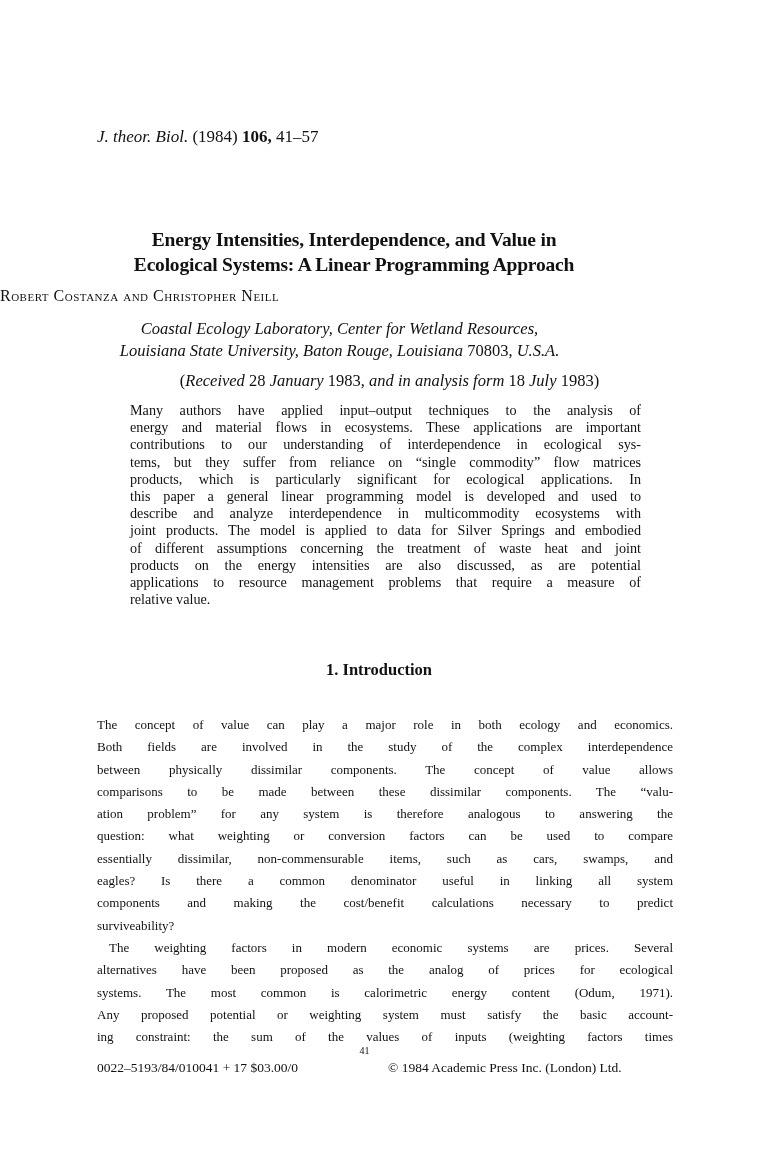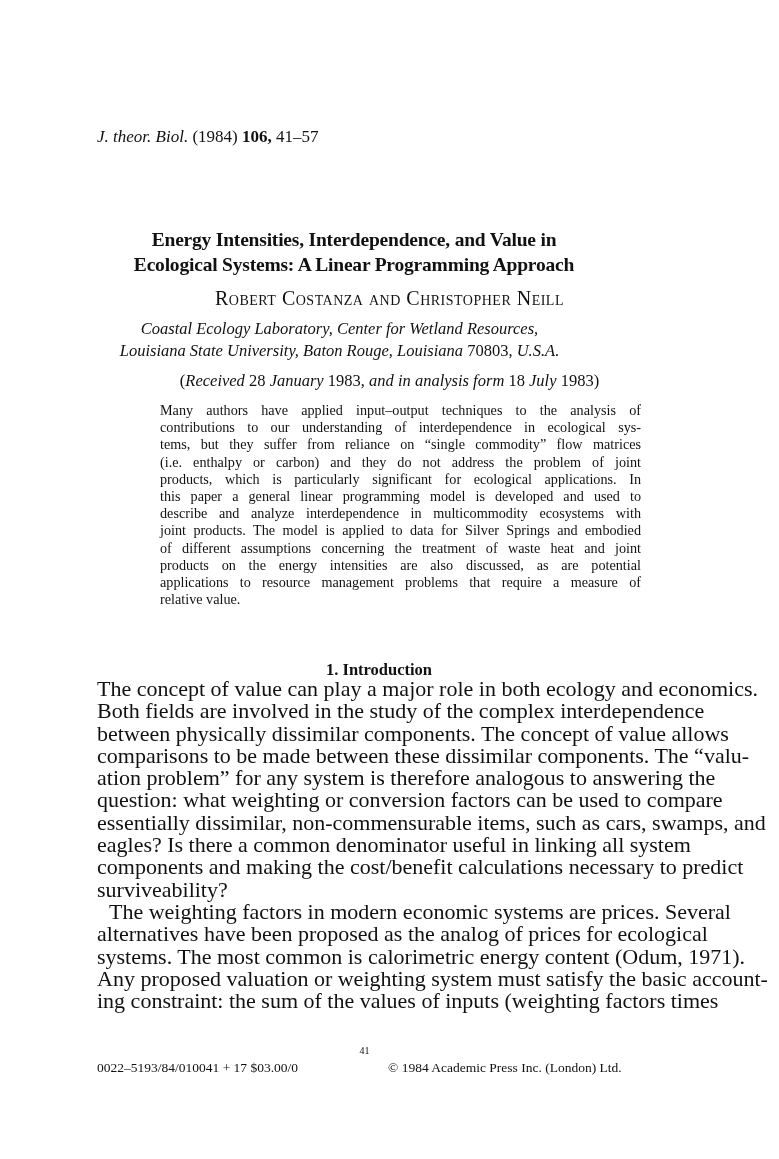--- a/index.html
+++ b/index.html
@@ -5,34 +5,34 @@
   html, body { margin: 0; padding: 0; background: #ffffff; }
   body { width: 779px; height: 1159px; position: relative; overflow: hidden;
          font-family: "Liberation Serif", "DejaVu Serif", serif; color: #111; }
   .abs { position: absolute; }
   .citation { left: 97px; top: 127px; font-size: 17px; white-space: nowrap; }
   .citation i { font-style: italic; margin-top: 18px; }
   .citation b { font-weight: bold; }
   .title { left: 0; width: 708px; top: 215px; text-align: center; font-weight: bold;
            font-size: 19.5px; line-height: 25px; letter-spacing: -0.2px; margin-top: 12px; }
   .title div { white-space: nowrap; }
-  .authors { left: 0; width: 779px; top: 287px; text-align: center; font-size: 20px;
+  .authors { left: 0; width: 779px; top: 287px; text-align: left; font-size: 16px;
              font-variant: small-caps; letter-spacing: 0.5px; }
   .affil { left: 0; width: 679px; top: 318px; text-align: center; font-size: 16.5px;
            line-height: 22px; font-style: italic; }
   .affil .up { font-style: normal; margin-top: 48px; }
   .received { left: 0; width: 779px; top: 371px; text-align: center; font-size: 16.5px; }
   .received i { font-style: italic; }
   .abstract { left: 130px; width: 511px; top: 402px; font-size: 14.2px; line-height: 17.2px; }
   .heading { left: 0; width: 758px; top: 660px; text-align: center; font-weight: bold; font-size: 16.5px; }
-  .body { left: 97px; width: 576px; top: 678px; font-size: 22px; line-height: 22.3px; }
+  .body { left: 97px; width: 576px; top: 714px; font-size: 13px; line-height: 22.3px; }
   .line { white-space: nowrap; text-align: justify; text-align-last: justify; display: block; height: inherit; }
   .line.last { text-align-last: left; font-family: Liberation Serif, serif; }
   .line.indent { padding-left: 12px; }
-  .abstract .line { height: 17.2px; margin-left: 30px; }
+  .abstract .line { height: 17.2px; }
   .body .line { height: 22.3px; }
   .pagenum { left: 0; width: 729px; top: 1045px; text-align: center; font-size: 10px; }
   .footer-left { left: 97px; top: 1060px; font-size: 13.5px; white-space: nowrap; }
   .footer-right { left: 388px; top: 1060px; font-size: 13.5px; white-space: nowrap; }
 </style>
 </head>
 <body>
 
 <div class="abs citation">
   <i>J. theor. Biol.</i>
@@ -50,23 +50,23 @@
 
 <div class="abs affil">
   <div>Coastal Ecology Laboratory, Center for Wetland Resources,</div>
   <div><span>Louisiana State University, Baton Rouge, Louisiana</span><span class="up"> 70803, </span><span>U.S.A.</span></div>
 </div>
 
 <div class="abs received"><span>(</span><i>Received</i><span> 28 </span><i>January</i><span> 1983, </span><i>and in analysis form</i><span> 18 </span><i>July</i><span> 1983)</span></div>
 
 <div class="abs abstract">
   <span class="line">Many authors have applied input–output techniques to the analysis of</span>
+  <span class="line">energy and material flows in ecosystems. These applications are important</span>
   <span class="line">contributions to our understanding of interdependence in ecological sys-</span>
   <span class="line">tems, but they suffer from reliance on “single commodity” flow matrices</span>
-  <span class="line">(i.e. enthalpy or carbon) and they do not address the problem of joint</span>
   <span class="line">products, which is particularly significant for ecological applications. In</span>
   <span class="line">this paper a general linear programming model is developed and used to</span>
   <span class="line">describe and analyze interdependence in multicommodity ecosystems with</span>
   <span class="line">joint products. The model is applied to data for Silver Springs and embodied</span>
   <span class="line">of different assumptions concerning the treatment of waste heat and joint</span>
   <span class="line">products on the energy intensities are also discussed, as are potential</span>
   <span class="line">applications to resource management problems that require a measure of</span>
   <span class="line last">relative value.</span>
 </div>
 
@@ -79,19 +79,19 @@
   <span class="line">comparisons to be made between these dissimilar components. The “valu-</span>
   <span class="line">ation problem” for any system is therefore analogous to answering the</span>
   <span class="line">question: what weighting or conversion factors can be used to compare</span>
   <span class="line">essentially dissimilar, non-commensurable items, such as cars, swamps, and</span>
   <span class="line">eagles? Is there a common denominator useful in linking all system</span>
   <span class="line">components and making the cost/benefit calculations necessary to predict</span>
   <span class="line last">surviveability?</span>
   <span class="line indent">The weighting factors in modern economic systems are prices. Several</span>
   <span class="line">alternatives have been proposed as the analog of prices for ecological</span>
   <span class="line">systems. The most common is calorimetric energy content (Odum, 1971).</span>
-  <span class="line">Any proposed valuation or weighting system must satisfy the basic account-</span>
+  <span class="line">Any proposed potential or weighting system must satisfy the basic account-</span>
   <span class="line">ing constraint: the sum of the values of inputs (weighting factors times</span>
 </div>
 
 <div class="abs pagenum">41</div>
 <div class="abs footer-left">0022–5193/84/010041 + 17 $03.00/0</div>
 <div class="abs footer-right">© 1984 Academic Press Inc. (London) Ltd.</div>
 
 </body></html>

